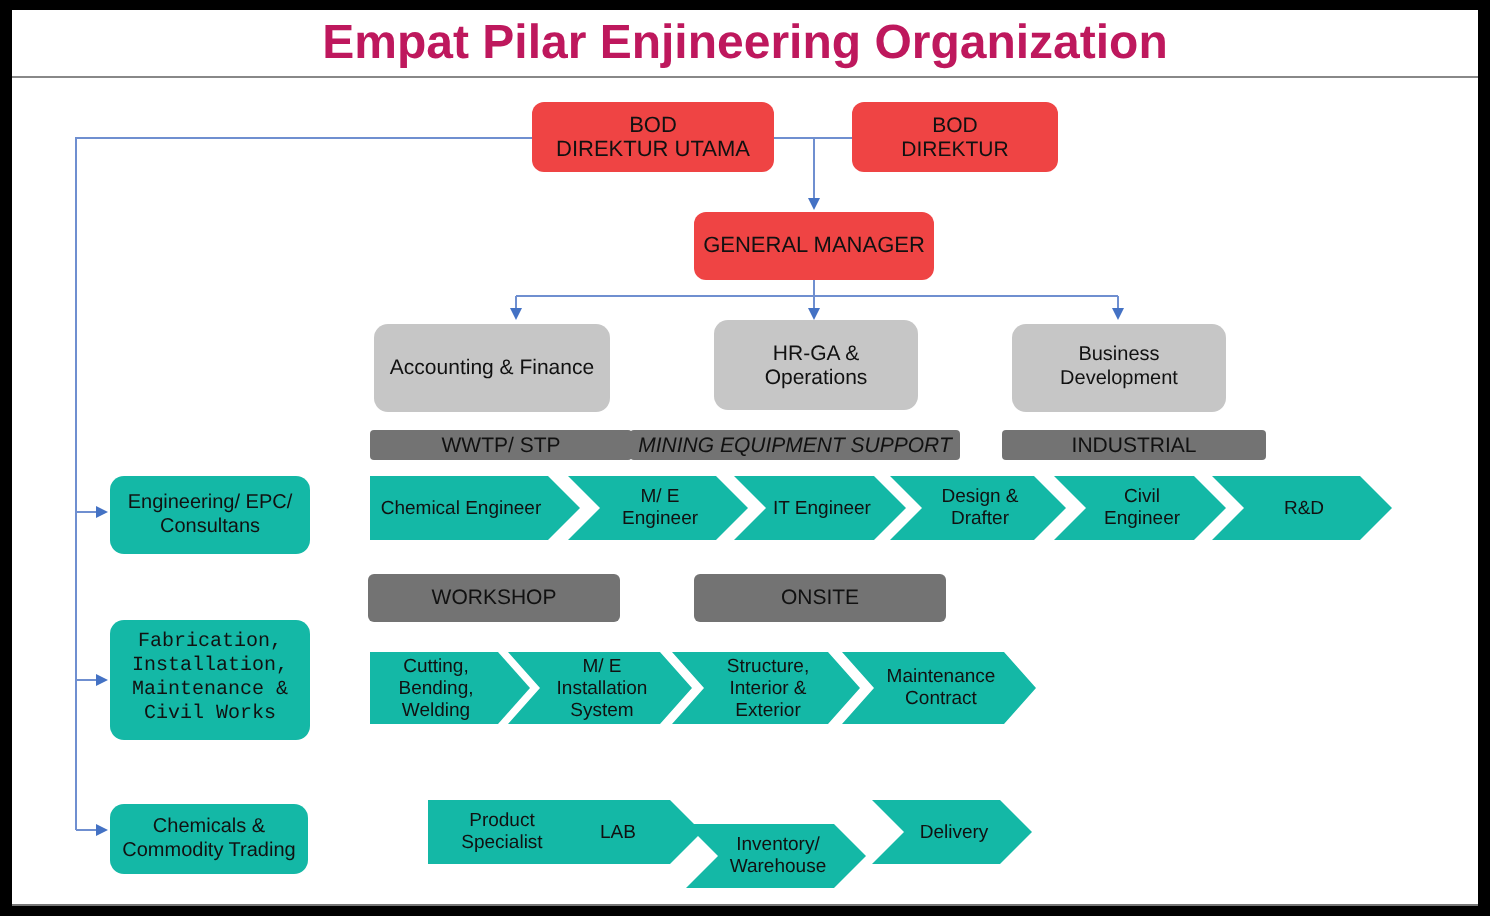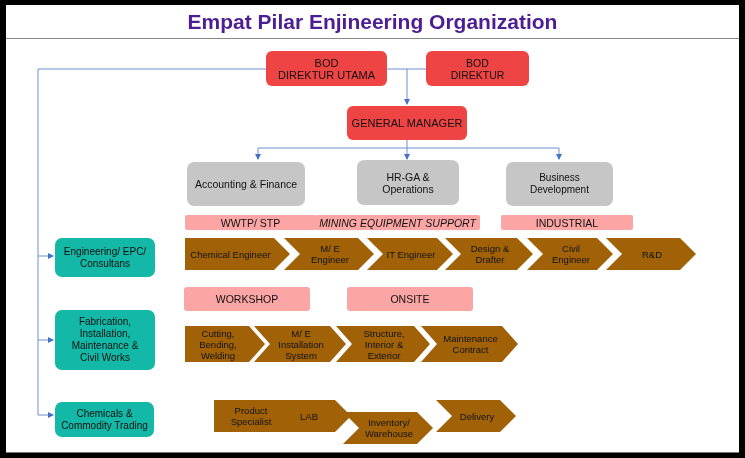--- a/index.html
+++ b/index.html
@@ -1,27 +1,27 @@
 <!DOCTYPE html>
 <html><head>
 <meta charset="utf-8">
 <style>
   html, body { margin: 0; padding: 0; background: #000; }
   body { width: 745px; height: 458px; position: relative; overflow: hidden; font-family: "Liberation Sans", sans-serif; }
   .frame { position: absolute; left: 6px; top: 5px; width: 733px; height: 447px; background: #fff; border-bottom: 1px solid #777; }
   .title { position: absolute; left: 0; top: 0; width: 733px; height: 33px; text-align: center; line-height: 34px;
-           font-family: "Liberation Sans", sans-serif; font-weight: bold; font-size: 21px; color: #4c1d95; }
+           font-family: "Liberation Sans", sans-serif; font-weight: bold; font-size: 24px; color: #be185d; }
   .title-rule { position: absolute; left: 0; top: 33px; width: 733px; height: 1px; background: #888; }
   .node { position: absolute; display: flex; align-items: center; justify-content: center; text-align: center;
           font-size: 10.5px; line-height: 12px; color: #111; box-sizing: border-box; white-space: pre-line; }
   .yellow { background: #ef4444; border-radius: 6px; }
   .gray { background: #c6c6c6; border-radius: 7px; }
-  .bar { background: #fca5a5; border-radius: 2px; }
+  .bar { background: #737373; border-radius: 2px; }
   .blue { background: #14b8a6; border-radius: 7px; color: #111; }
-  .chev { background: #a16207; font-size: 9.5px; line-height: 11px; padding-left: 8px; }
+  .chev { background: #14b8a6; font-size: 9.5px; line-height: 11px; padding-left: 8px; }
   .chev.first { clip-path: polygon(0 0, calc(100% - 16px) 0, 100% 50%, calc(100% - 16px) 100%, 0 100%); padding-left: 0; padding-right: 14px; }
   .chev.mid { clip-path: polygon(0 0, calc(100% - 16px) 0, 100% 50%, calc(100% - 16px) 100%, 0 100%, 16px 50%); padding-left: 14px; padding-right: 12px; }
   svg.lines { position: absolute; left: 0; top: 0; }
 </style>
 </head>
 <body>
 
 <div class="frame">
   <div class="title">Empat Pilar Enjineering Organization</div>
   <div class="title-rule"></div>
@@ -75,21 +75,21 @@
 <div class="node chev mid" style="left:367px;top:238px;width:86px;height:32px;">IT Engineer</div>
 <div class="node chev mid" style="left:445px;top:238px;width:88px;height:32px;">Design &amp;
 Drafter</div>
 <div class="node chev mid" style="left:527px;top:238px;width:86px;height:32px;">Civil
 Engineer</div>
 <div class="node chev mid" style="left:606px;top:238px;width:90px;height:32px;">R&amp;D</div>
 
 <div class="node bar" style="left:184px;top:287px;width:126px;height:24px;border-radius:3px;">WORKSHOP</div>
 <div class="node bar" style="left:347px;top:287px;width:126px;height:24px;border-radius:3px;">ONSITE</div>
 
-<div class="node blue" style="left:55px;top:310px;width:100px;height:60px;font-size:10px;">Fabrication,
+<div class="node blue" style="left:55px;top:310px;width:100px;height:60px;font-size:10px;font-family:Liberation Mono, monospace;">Fabrication,
 Installation,
 Maintenance &amp;
 Civil Works</div>
 <div class="node chev first" style="left:185px;top:326px;width:80px;height:36px;">Cutting,
 Bending,
 Welding</div>
 <div class="node chev mid" style="left:254px;top:326px;width:92px;height:36px;">M/ E
 Installation
 System</div>
 <div class="node chev mid" style="left:336px;top:326px;width:94px;height:36px;">Structure,

